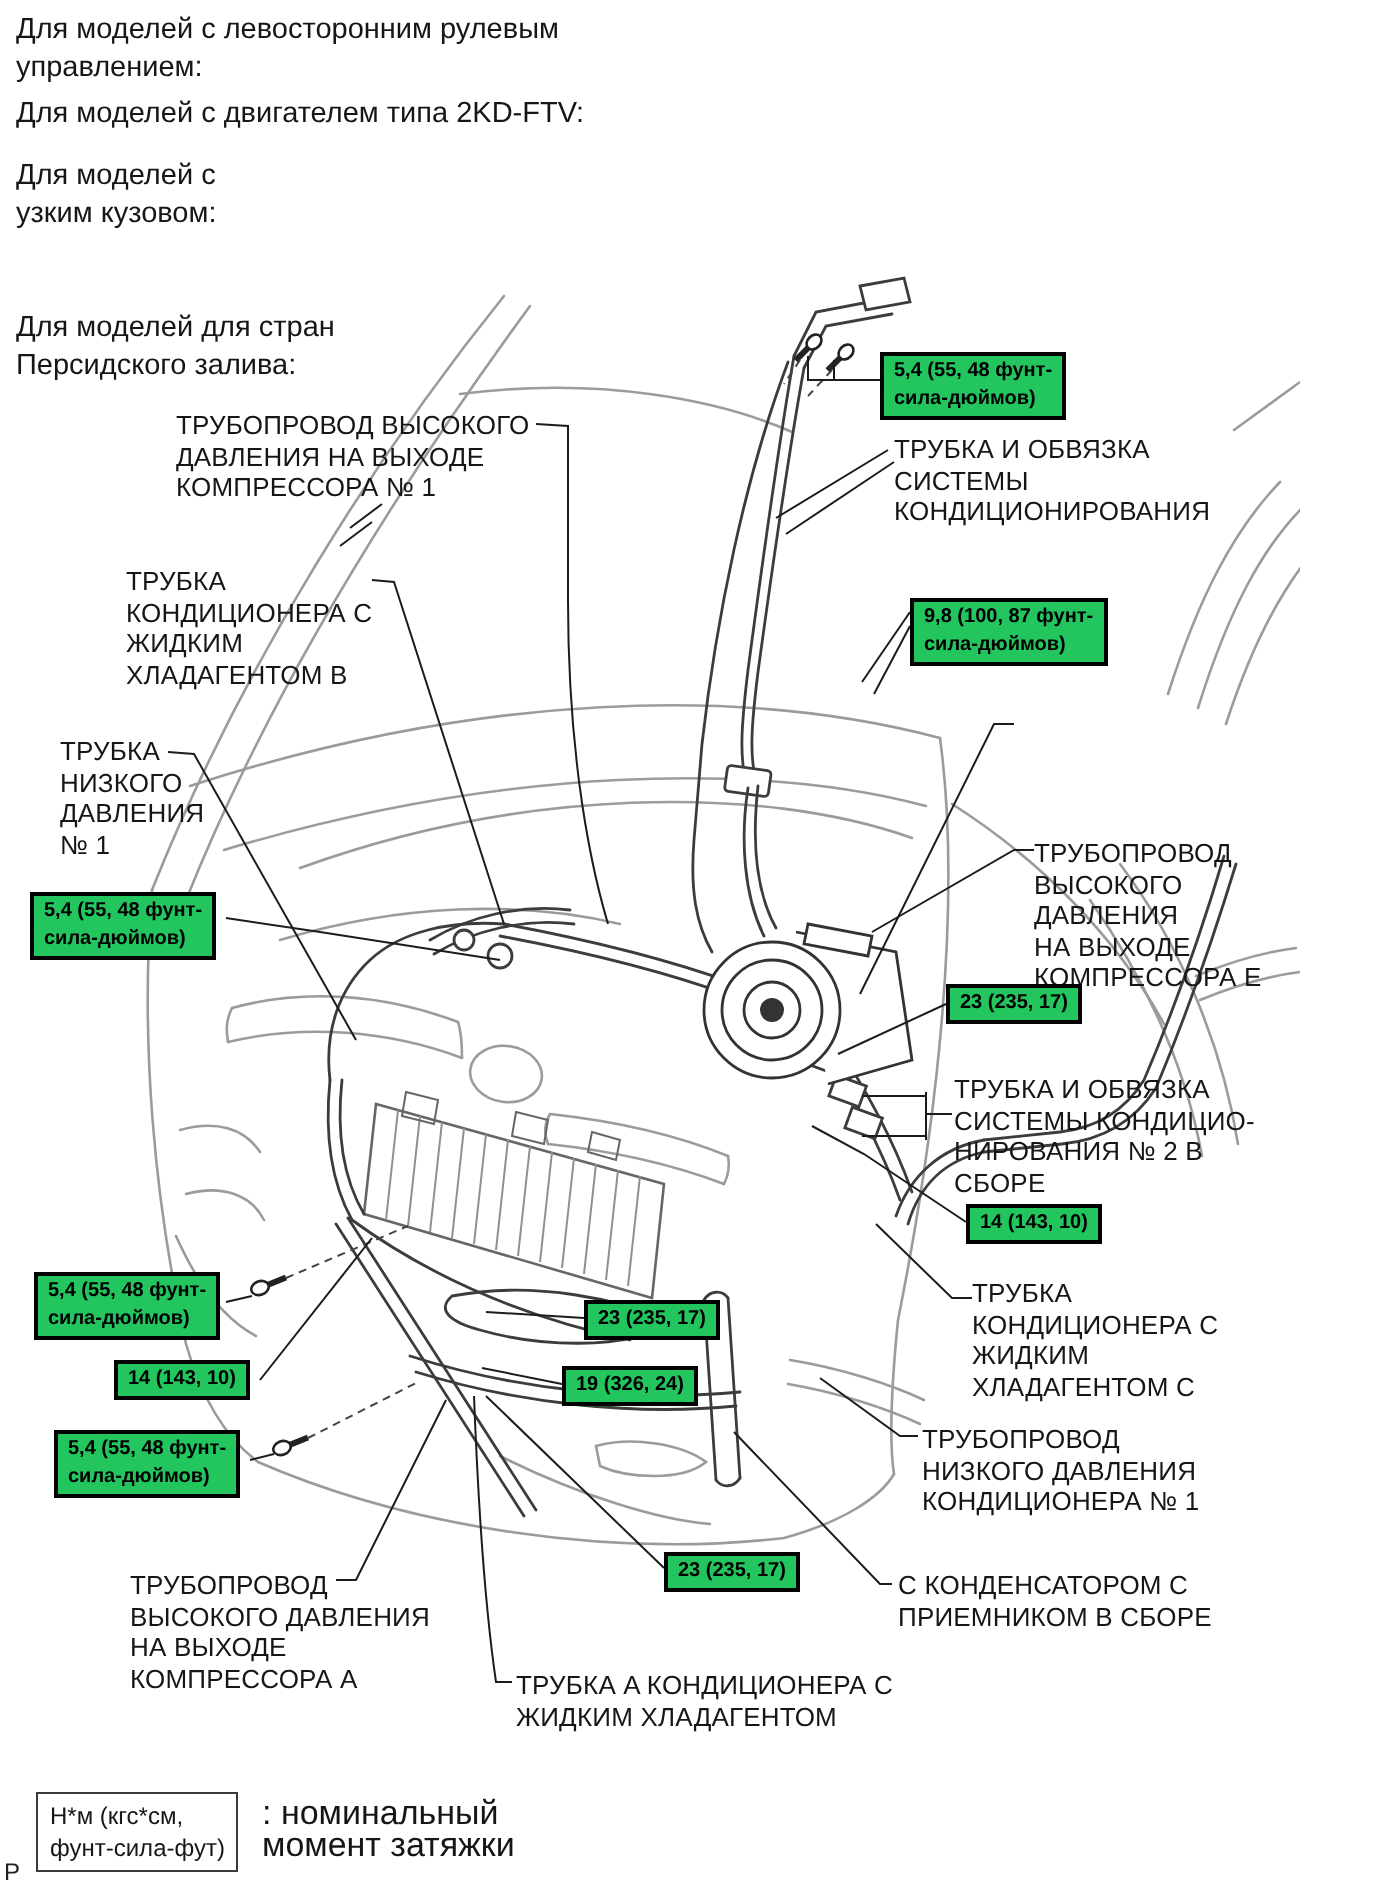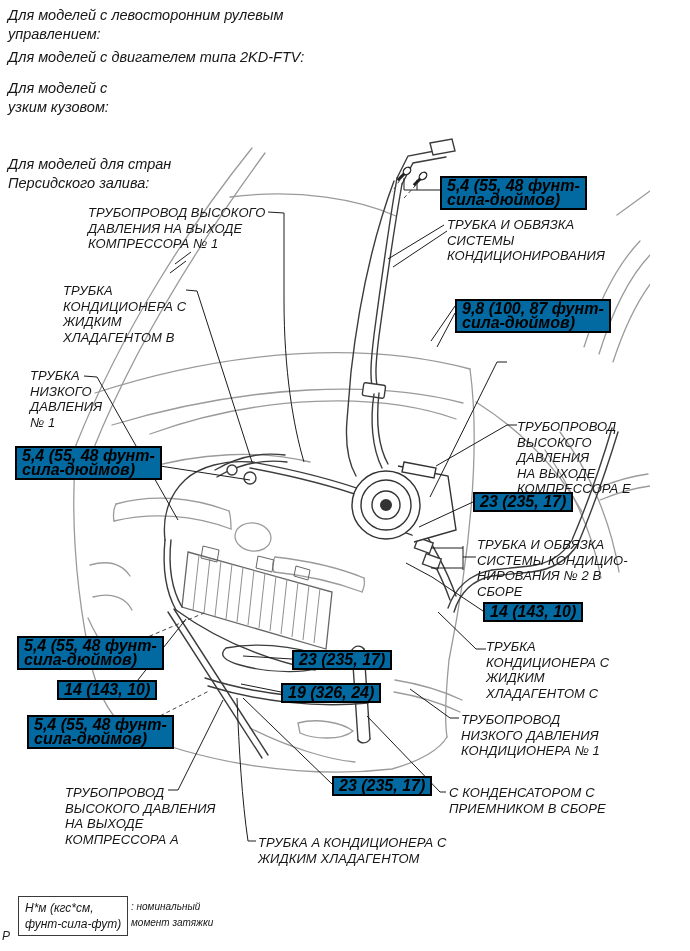--- a/index.html
+++ b/index.html
@@ -1,26 +1,26 @@
 <!DOCTYPE html>
 <html><head>
 <meta charset="utf-8">
 <style>
   html,body{margin:0;padding:0;background:#fff;}
   .stage{position:relative;width:650px;height:951px;background:#fff;overflow:hidden;
-         font-family:"Liberation Sans",sans-serif;color:#111;font-style:italic;}
+         font-family:"Liberation Sans",sans-serif;color:#111;}
   .abs{position:absolute;}
   .pre{white-space:pre-line;}
   .note{font-size:14.5px;line-height:19px;color:#161616;}
   .callout{font-size:13px;line-height:15.5px;color:#161616;letter-spacing:.1px;}
-  .tq{display:inline-block;border:2px solid #000;background:#0369a1;padding:1px 5px;
-      font-weight:bold;font-size:16px;line-height:14px;color:#000;}
+  .tq{display:inline-block;border:2px solid #000;background:#22c55e;padding:1px 5px;
+      font-weight:bold;font-size:10px;line-height:14px;color:#000;}
   .legend-box{display:inline-block;border:1.6px solid #3a3a3a;background:#fff;
       padding:3px 6px;font-size:12px;line-height:16px;color:#161616;}
-  .legend-desc{font-size:10px;line-height:16px;color:#161616;}
+  .legend-desc{font-size:17px;line-height:16px;color:#161616;}
   .corner{font-size:12px;color:#222;}
   svg{position:absolute;left:0;top:0;}
 </style>
 </head>
 <body>
 
 <div class="stage">
 
   <svg width="690" height="951" viewBox="0 0 690 951" aria-hidden="true">
 

